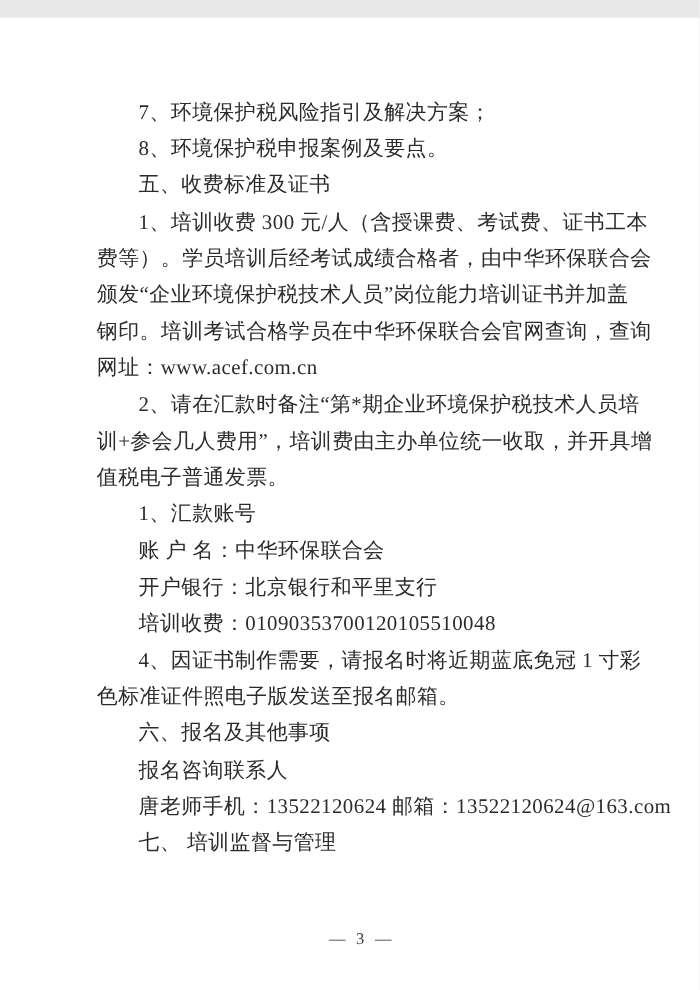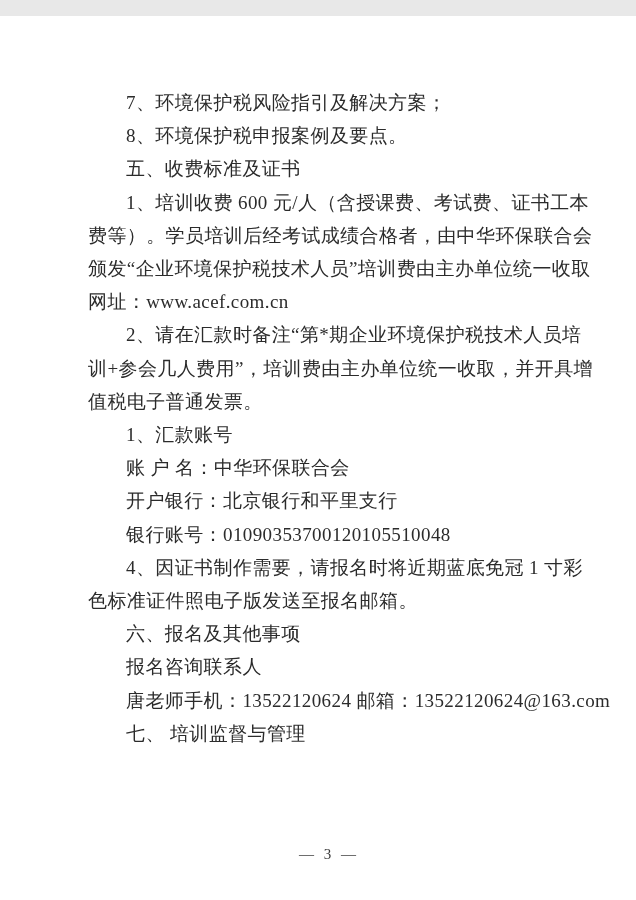--- a/index.html
+++ b/index.html
@@ -46,31 +46,32 @@
   }
 </style>
 </head>
 <body>
 
 <div class="page">
   <div class="doc">
     <p class="ln indent">7、环境保护税风险指引及解决方案；</p>
     <p class="ln indent">8、环境保护税申报案例及要点。</p>
     <p class="ln indent">五、收费标准及证书</p>
-    <p class="ln indent">1、培训收费 600 元/人（含授课费、考试费、证书工本</p>
+    <p class="ln indent">1、培训收费 300 元/人（含授课费、考试费、证书工本</p>
     <p class="ln">费等）。学员培训后经考试成绩合格者，由中华环保联合会</p>
-    <p class="ln">颁发“企业环境保护税技术人员”培训费由主办单位统一收取</p>
+    <p class="ln">颁发“企业环境保护税技术人员”岗位能力培训证书并加盖</p>
+    <p class="ln">钢印。培训考试合格学员在中华环保联合会官网查询，查询</p>
     <p class="ln">网址：www.acef.com.cn</p>
     <p class="ln indent">2、请在汇款时备注“第*期企业环境保护税技术人员培</p>
     <p class="ln">训+参会几人费用”，培训费由主办单位统一收取，并开具增</p>
     <p class="ln">值税电子普通发票。</p>
     <p class="ln indent">1、汇款账号</p>
     <p class="ln indent">账 户 名：中华环保联合会</p>
     <p class="ln indent">开户银行：北京银行和平里支行</p>
-    <p class="ln indent">银行账号：01090353700120105510048</p>
+    <p class="ln indent">培训收费：01090353700120105510048</p>
     <p class="ln indent">4、因证书制作需要，请报名时将近期蓝底免冠 1 寸彩</p>
     <p class="ln">色标准证件照电子版发送至报名邮箱。</p>
     <p class="ln indent">六、报名及其他事项</p>
     <p class="ln indent">报名咨询联系人</p>
     <p class="ln indent">唐老师手机：13522120624 邮箱：13522120624@163.com</p>
     <p class="ln indent">七、 培训监督与管理</p>
   </div>
 
   <div class="page-footer">— 3 —</div>
 </div>

